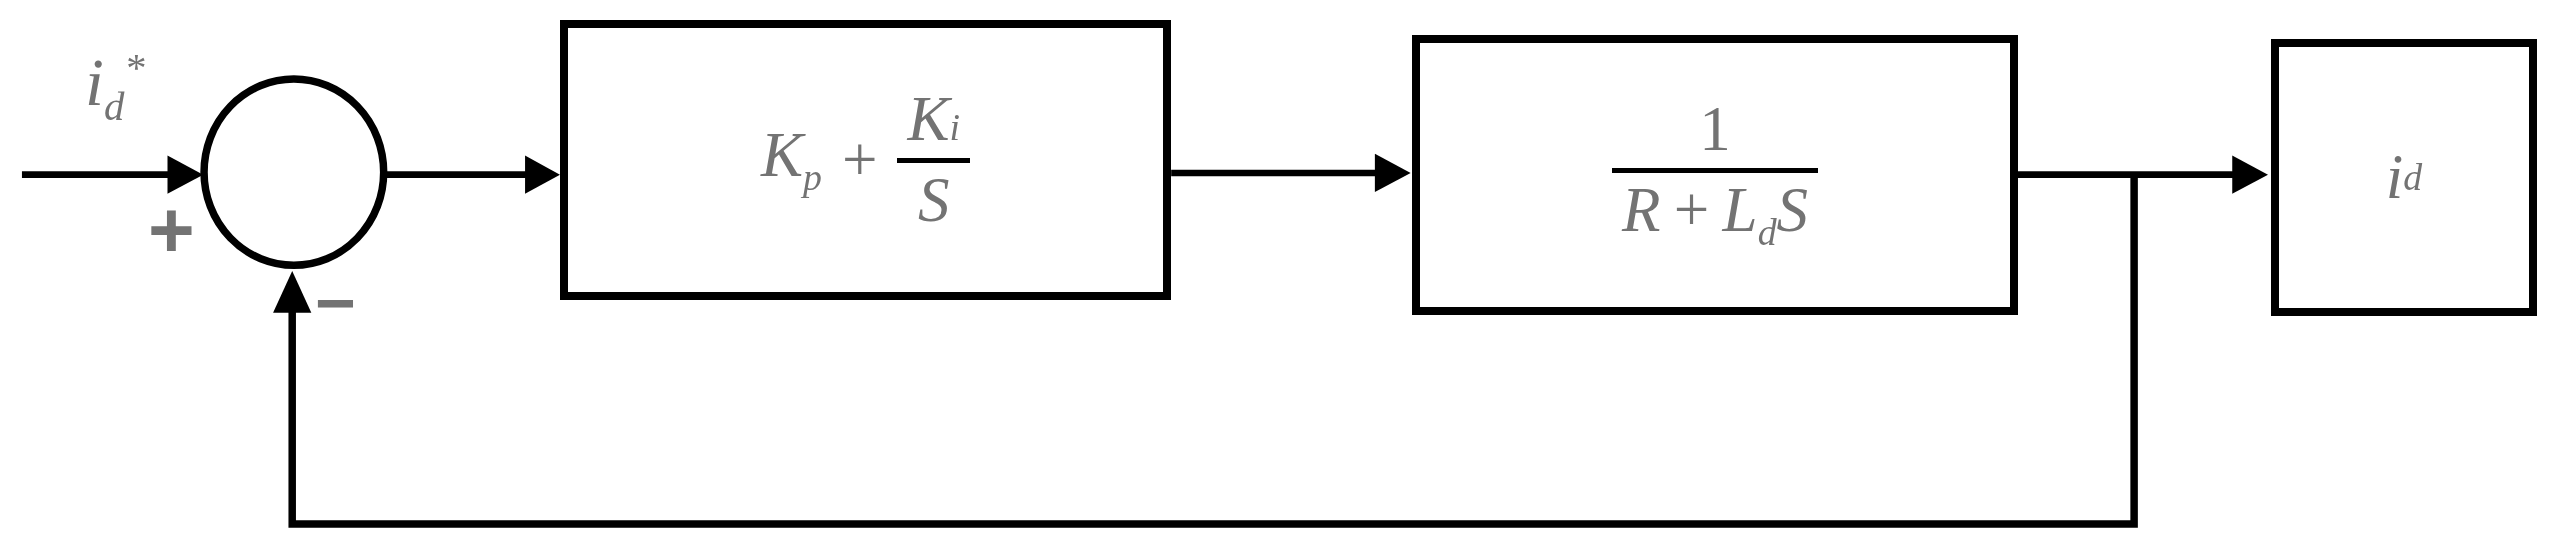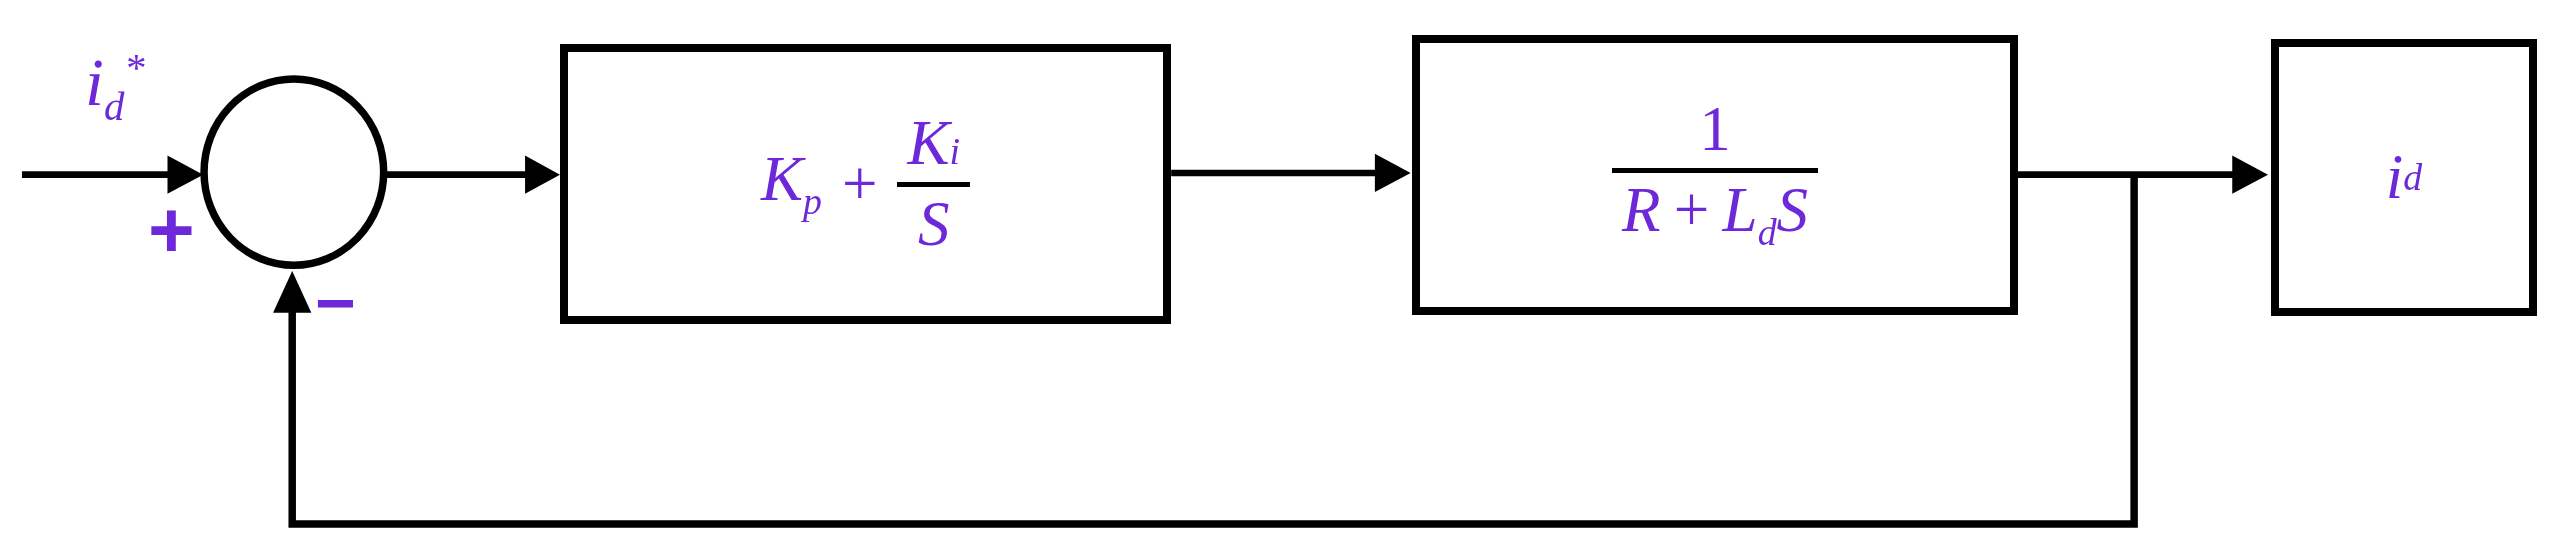--- a/index.html
+++ b/index.html
@@ -1,37 +1,37 @@
 <!DOCTYPE html>
 <html style="font-size:13.3px"><head>
 <meta charset="utf-8">
 <style>
   html, body { margin: 0; padding: 0; background: #ffffff; }
   .canvas {
     position: relative;
     width: 2576px;
     height: 548px;
     background: #ffffff;
-    color: #6d28d9;
+    color: #737373;
     font-family: "Liberation Serif", serif;
     overflow: hidden;
   }
   svg.wires { position: absolute; left: 0; top: 0; }
 
   
   .block {
     position: absolute;
     box-sizing: border-box;
     border: 8.3px solid #000000;
     background: #ffffff;
     display: flex;
     align-items: center;
     justify-content: center;
   }
-  #pi-block     { left: 560px;  top: 44px; width: 611px; height: 280px; }
+  #pi-block     { left: 560px;  top: 20px; width: 611px; height: 280px; }
   #plant-block  { left: 1412px; top: 35px; width: 606px; height: 280px; }
   #output-block { left: 2271px; top: 39px; width: 266px; height: 277px; }
 
   
   .math {
     display: flex;
     align-items: center;
     font-size: 63px;
     font-style: italic;
     line-height: 1;

